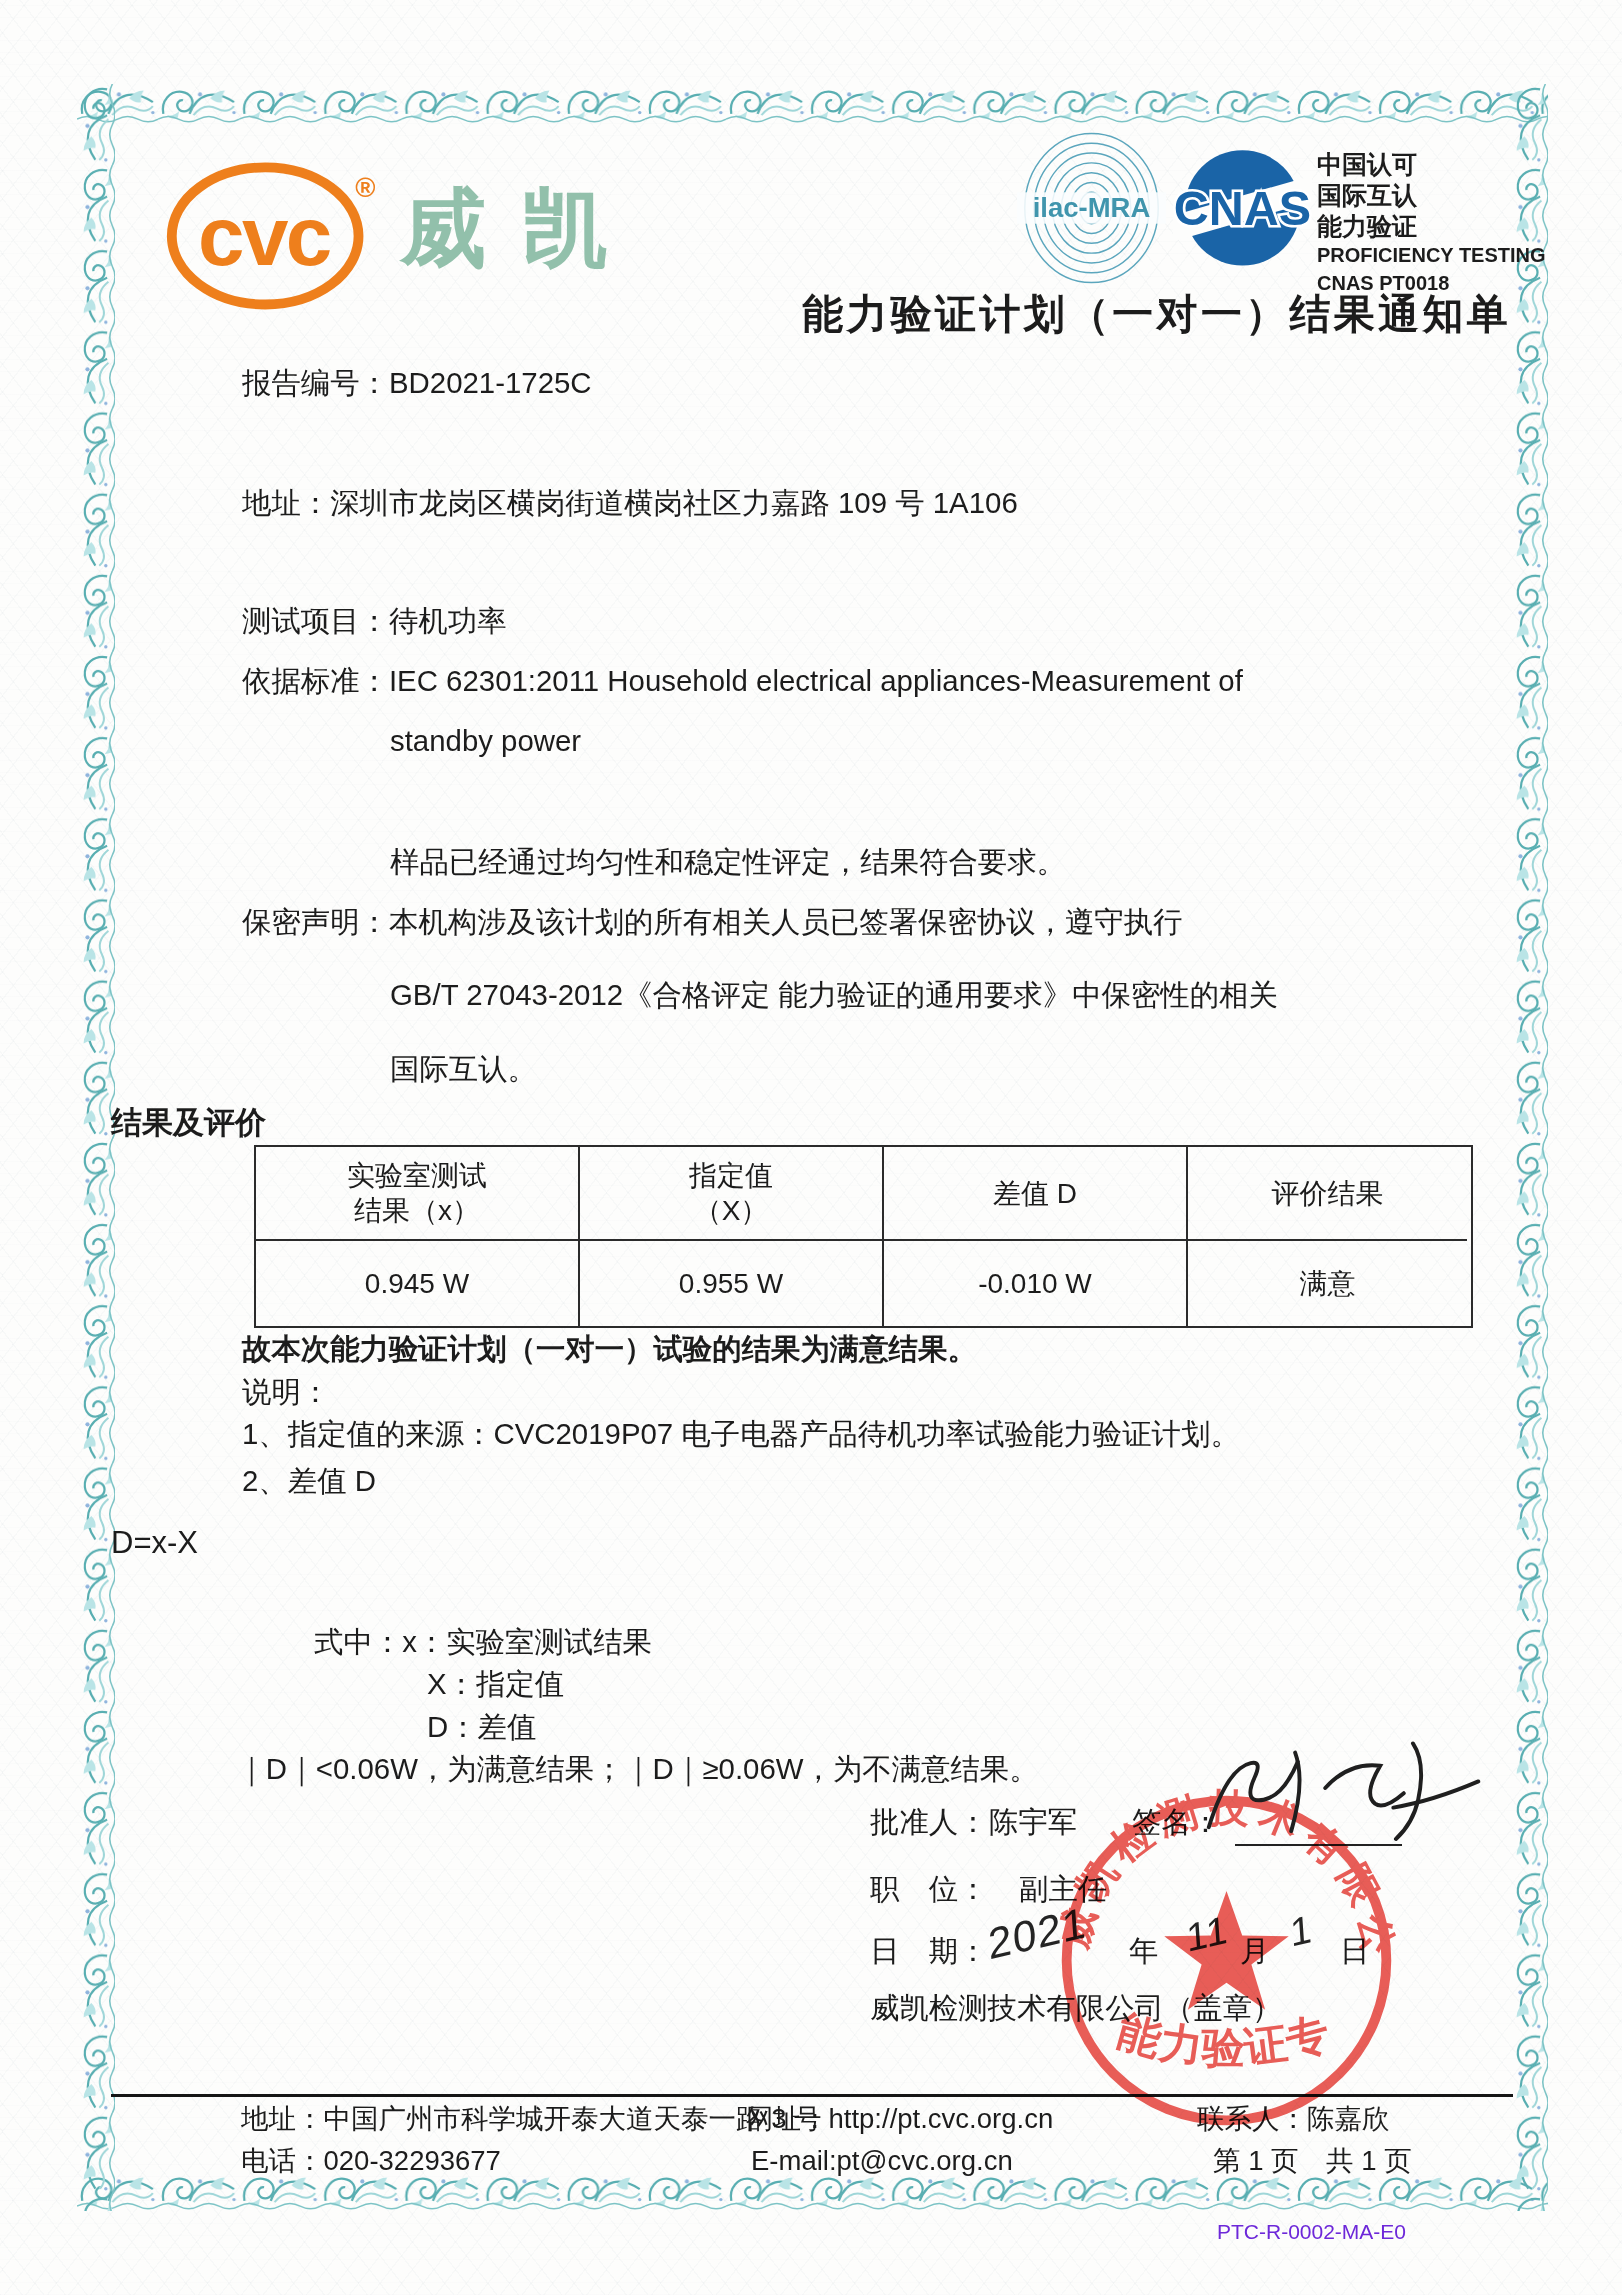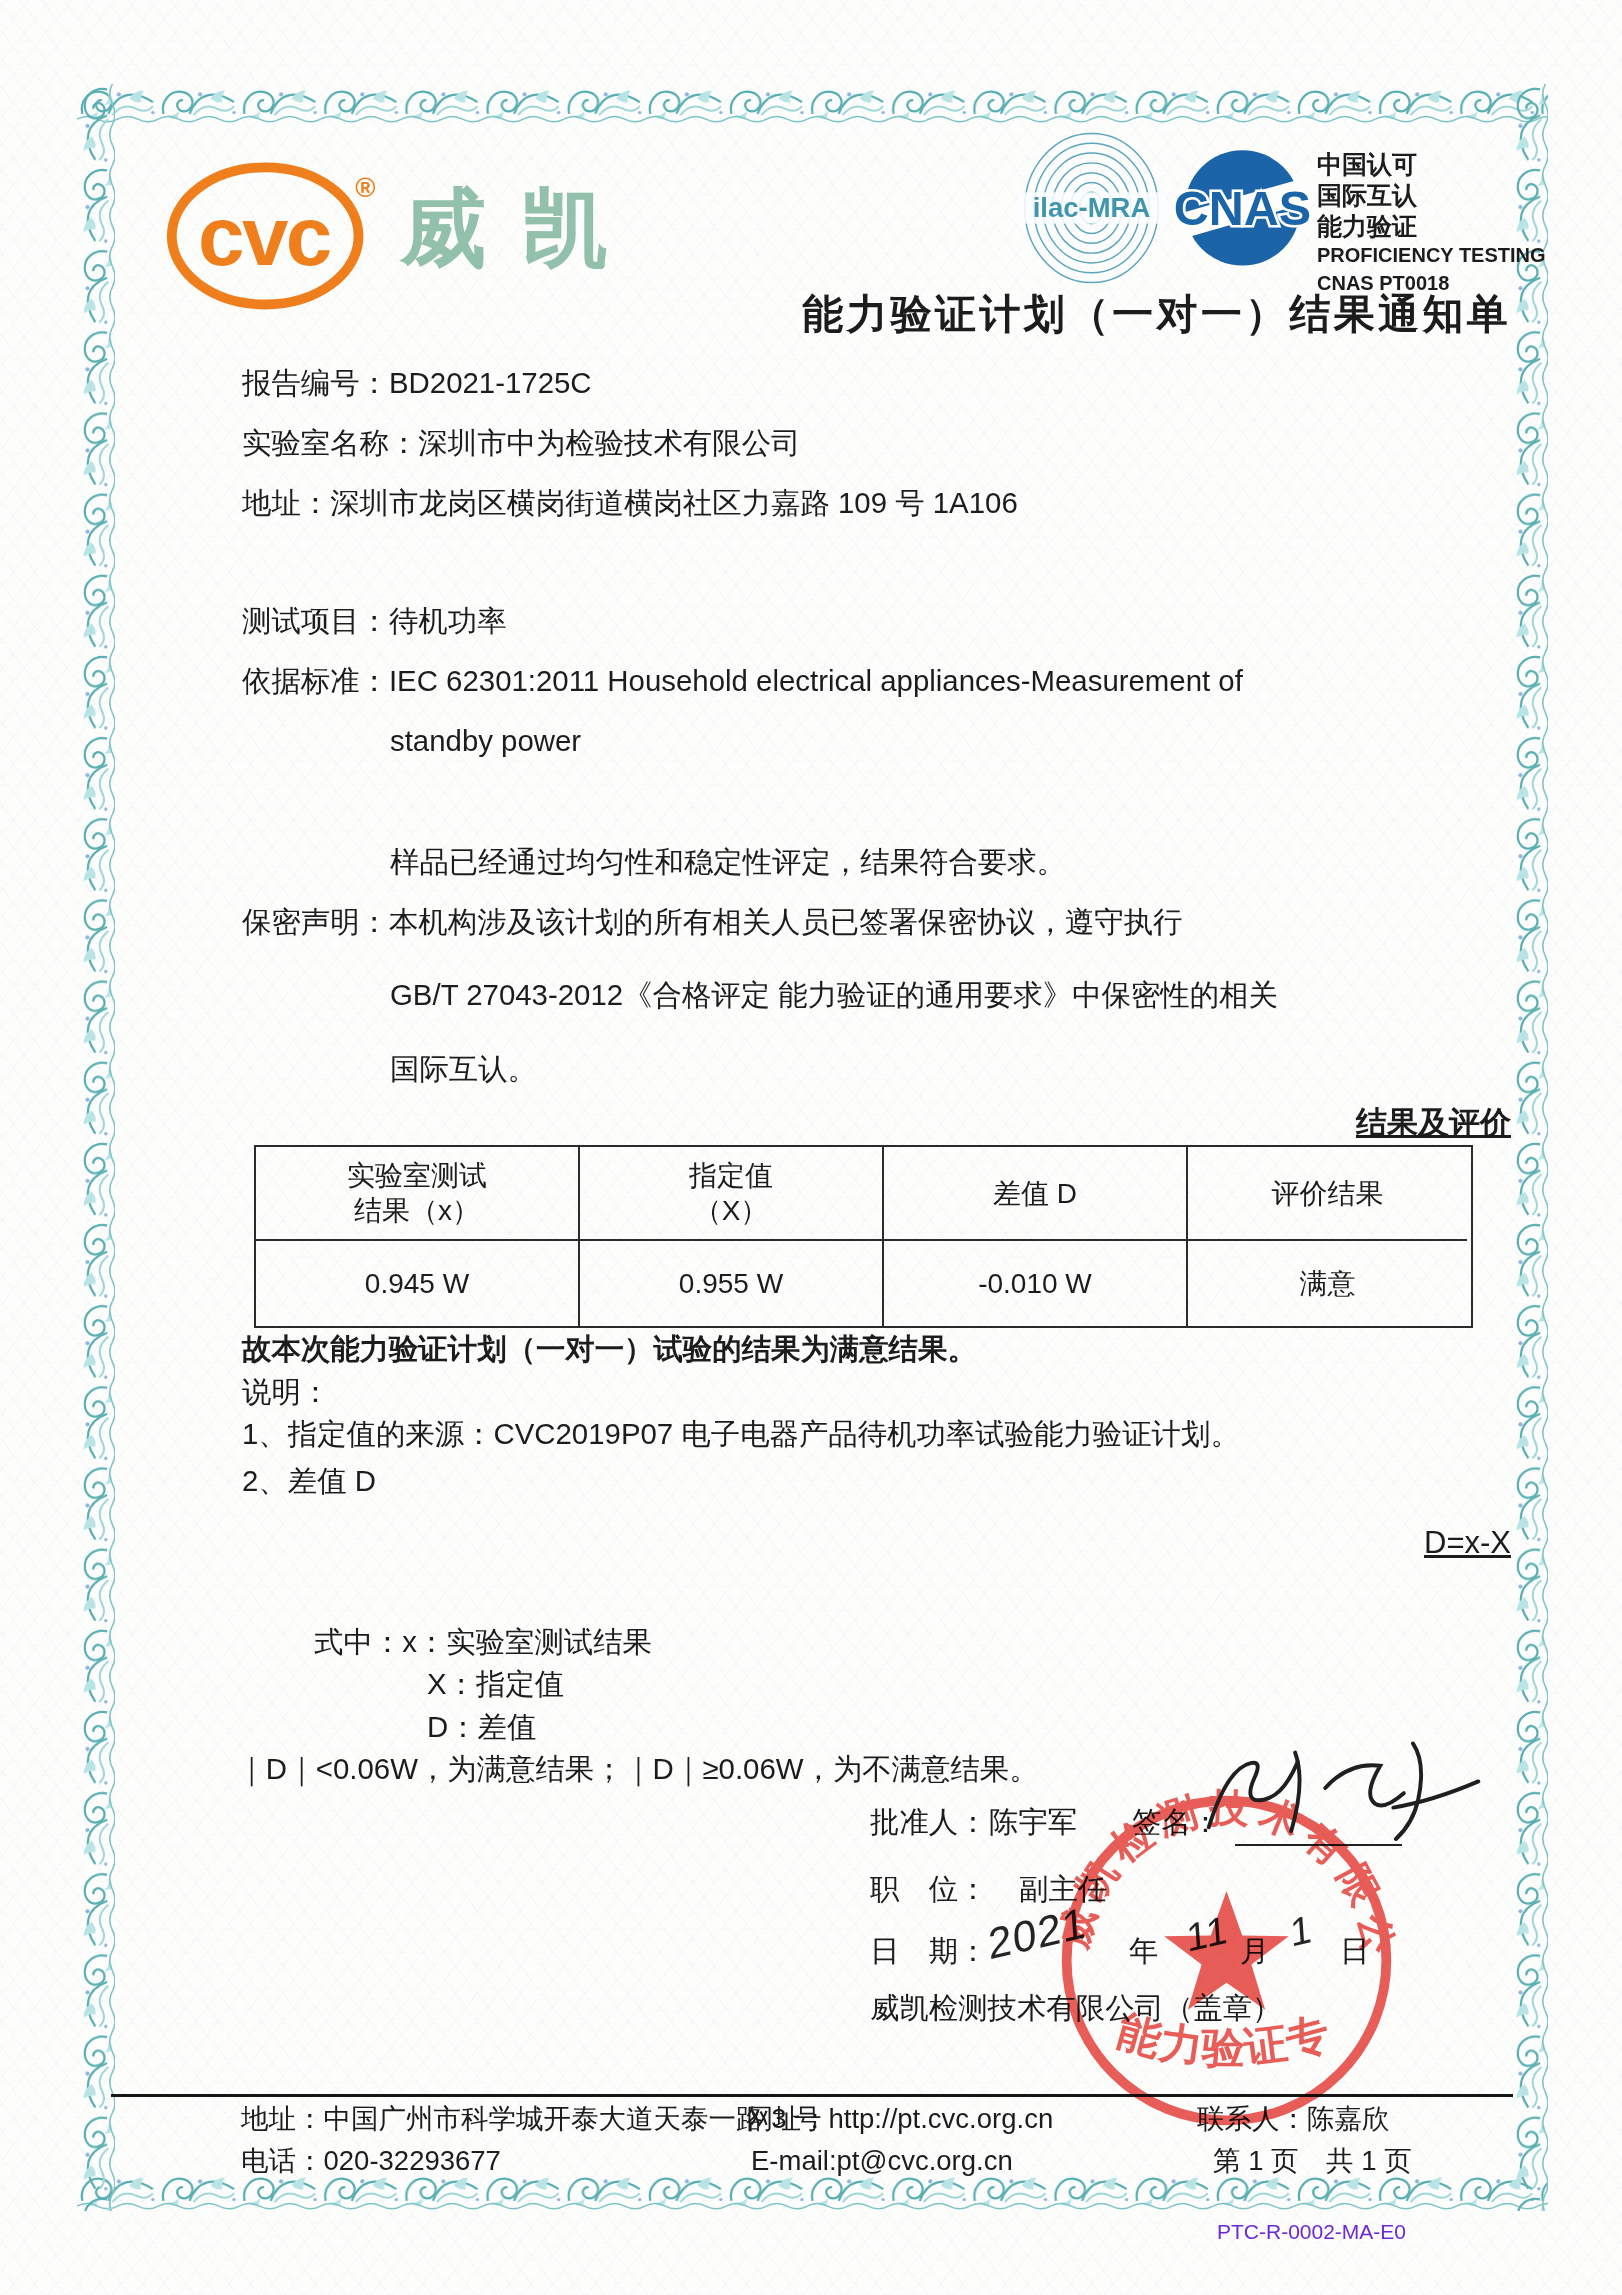--- a/index.html
+++ b/index.html
@@ -8,21 +8,21 @@
   .page::before{content:"";position:absolute;inset:0;z-index:0;pointer-events:none;
     background:
       repeating-linear-gradient(52deg, rgba(150,170,180,0.055) 0 1.3px, transparent 1.3px 17px),
       repeating-linear-gradient(-52deg, rgba(150,170,180,0.05) 0 1.3px, transparent 1.3px 17px),
       repeating-linear-gradient(0deg, rgba(170,180,190,0.03) 0 0.7px, transparent 0.7px 11.8px);}
   .abs{position:absolute;z-index:2;}
   .t{font-size:29.4px;line-height:37px;white-space:nowrap;}
   .small{font-size:27.5px;line-height:34px;white-space:nowrap;}
   .b{font-weight:bold;}
   .title{font-size:41px;font-weight:bold;letter-spacing:3.3px;text-align:right;width:1400px;left:111px;}
-  .center{text-align:right;width:1400px;left:111px;text-decoration:underline;}
+  .center{text-align:left;width:1400px;left:111px;}
   .wk{font-size:86px;font-weight:bold;color:#92c0ab;letter-spacing:36px;line-height:1;}
   .accr{font-size:25px;font-weight:bold;line-height:31px;}
   .accr .en{font-size:20px;line-height:27.5px;}
   
   .rtable{position:absolute;left:254px;top:1145px;width:1215px;z-index:2;
           border:2px solid #2b2b2b;display:grid;grid-template-columns:322px 304px 304px 281px;}
   .rtable .cell{border-left:2px solid #2b2b2b;display:flex;flex-direction:column;
           align-items:center;justify-content:center;font-size:28px;line-height:35px;}
   .rtable .cell.first{border-left:none;}
   .rtable .hcell{height:92px;}
@@ -112,23 +112,20 @@
     <div>能力验证</div>
     <div class="en">PROFICIENCY TESTING</div>
     <div class="en">CNAS PT0018</div>
   </div>
 
   <div class="abs title" style="top:287px">能力验证计划（一对一）结果通知单</div>
 
   <div class="abs t" style="left:242px;top:364px">
     <span>报告编号：</span><span>BD2021-1725C</span>
   </div>
-  <div class="abs t" style="left:242px;top:424px">
-    <span>实验室名称：</span><span>深圳市中为检验技术有限公司</span>
-  </div>
   <div class="abs t" style="left:242px;top:484px">
     <span>地址：</span><span>深圳市龙岗区横岗街道横岗社区力嘉路 109 号 1A106</span>
   </div>
 
   <div class="abs t" style="left:242px;top:602px">
     <span>测试项目：</span><span>待机功率</span>
   </div>
   <div class="abs t" style="left:242px;top:662px">
     <span>依据标准：</span><span>IEC 62301:2011 Household electrical appliances-Measurement of</span>
   </div>

